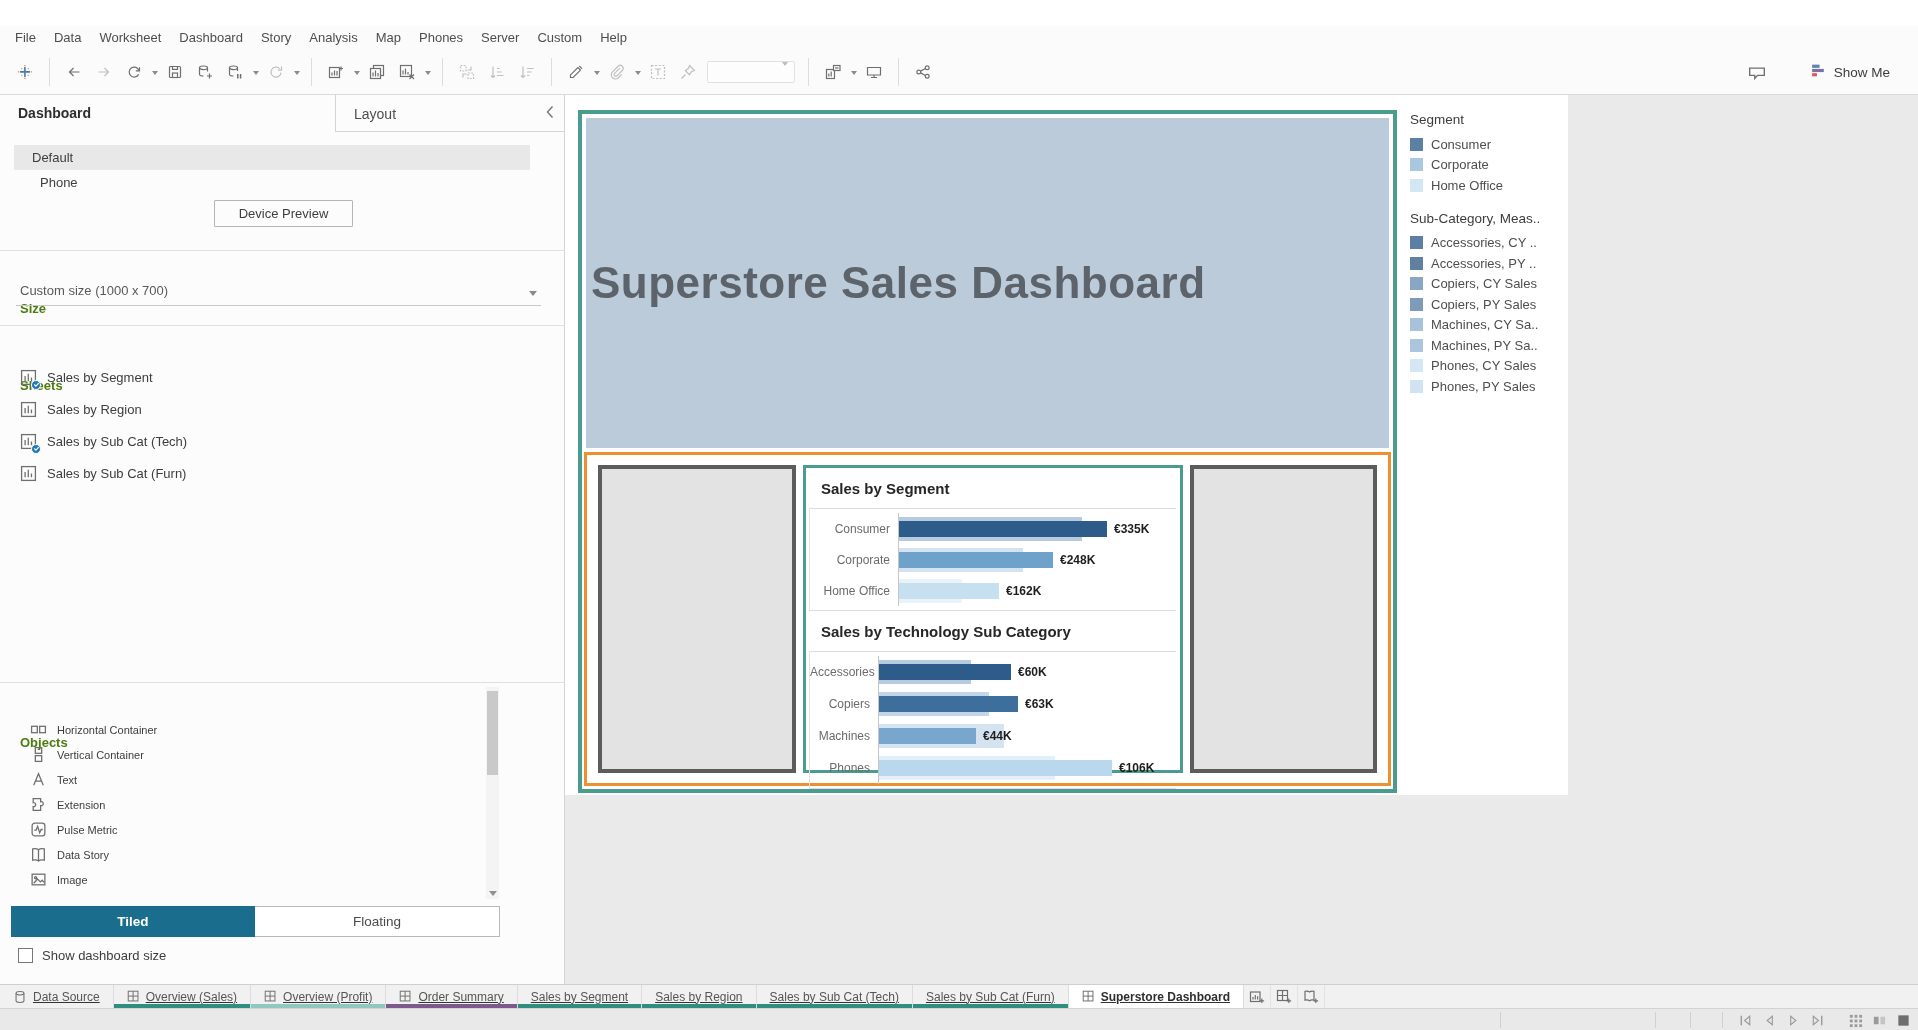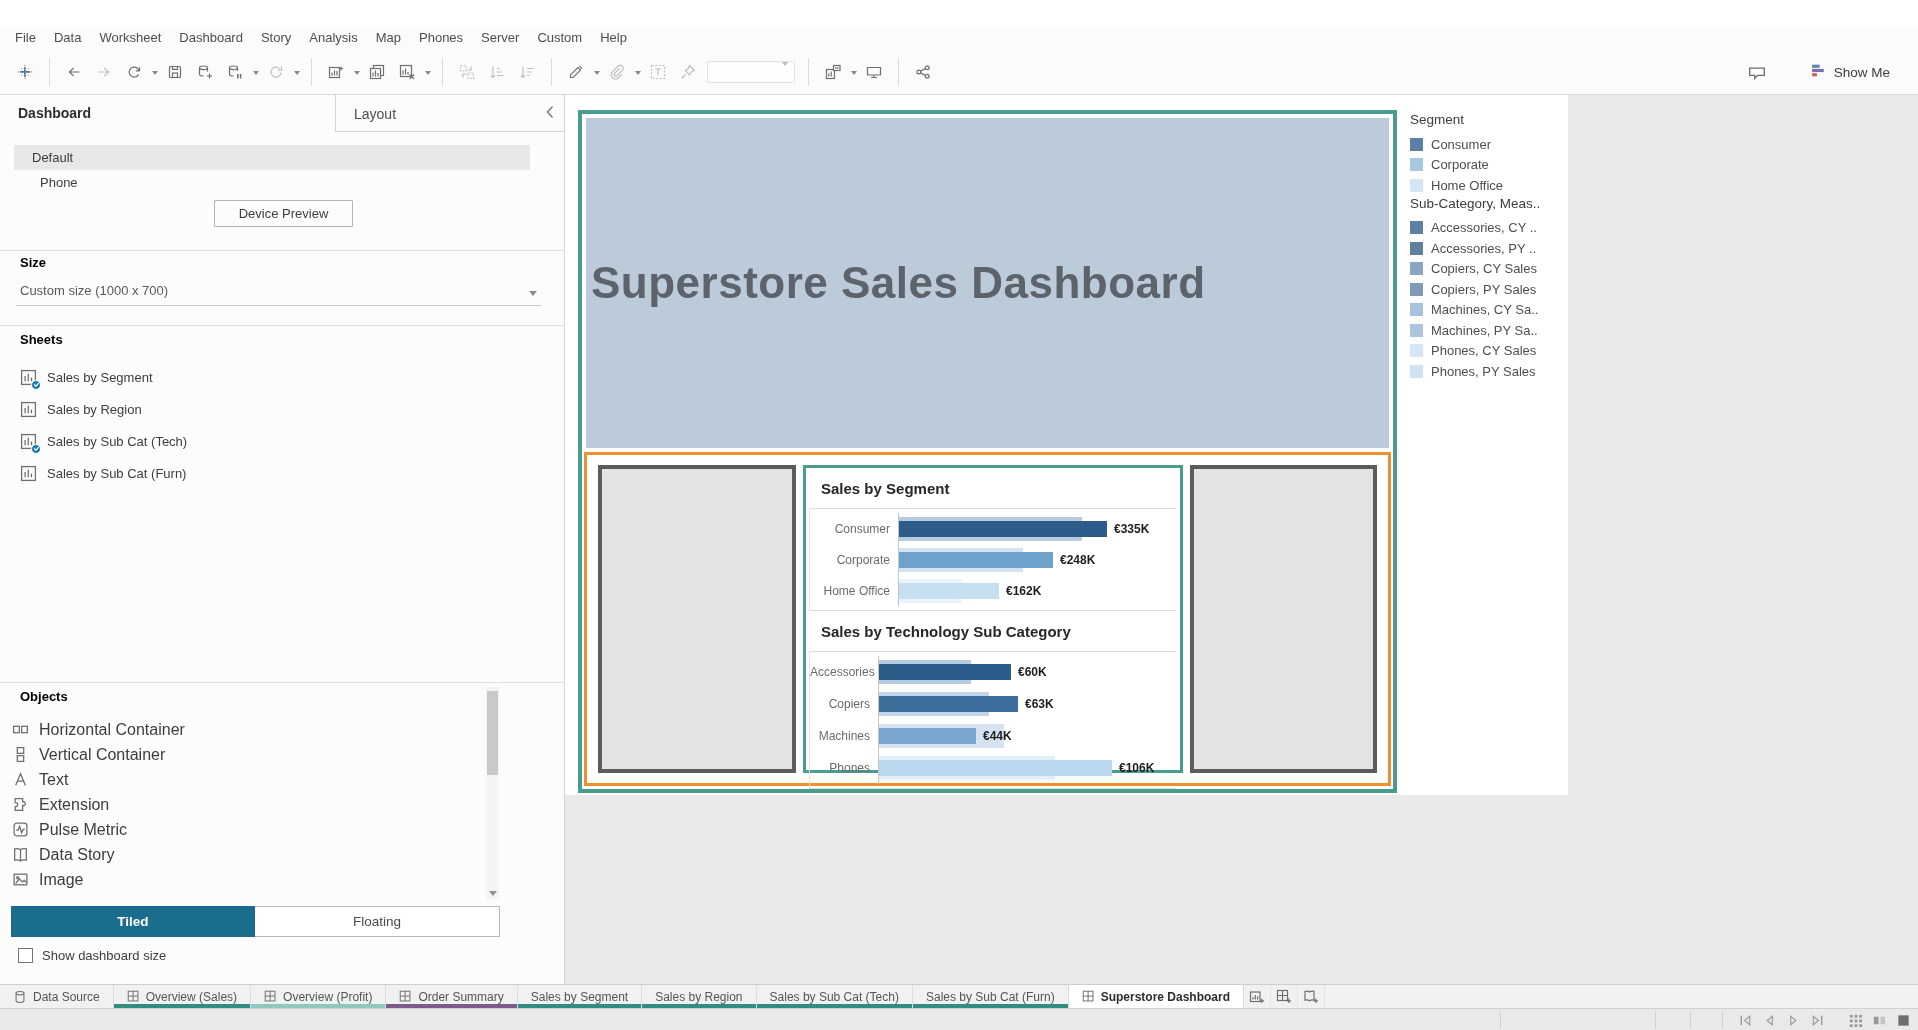--- a/index.html
+++ b/index.html
@@ -49,33 +49,33 @@
   .device-row { position:absolute; left:14px; width:516px; height:25px; display:flex; align-items:center; font-size:13px; color:#3d3d3d; }
   .device-row.selected { background:#e8e8e8; }
   .device-row .dlabel { padding-left:18px; }
   .device-row.phone .dlabel { padding-left:26px; }
 
   .btn { border:1px solid #b5b5b5; background:#fcfcfc; border-radius:1px; font-size:13px; color:#3d3d3d;
          display:flex; align-items:center; justify-content:center; font-family:"Liberation Sans",sans-serif; }
   #device-preview { position:absolute; left:214px; top:105px; width:139px; height:27px; }
 
   .hdiv { position:absolute; left:0; width:565px; height:1px; background:#e0e0e0; }
-  .sec-label { position:absolute; left:20px; font-size:13px; font-weight:bold; color:#000000; }
+  .sec-label { position:absolute; left:20px; font-size:13px; font-weight:bold; color:#4d7c0f;margin-top:46px; }
   #size-value { position:absolute; left:20px; top:188px; font-size:13px; color:#595959; }
   #size-underline { position:absolute; left:16px; top:210px; width:525px; height:1px; background:#c9c9c9; }
   #size-caret { position:absolute; right:27px; top:196px; width:0; height:0; border-left:4px solid transparent;
                 border-right:4px solid transparent; border-top:5px solid #8a8a8a; }
 
   .sheet-row { position:absolute; left:14px; width:500px; height:32px; display:flex; align-items:center; font-size:13px; color:#3d3d3d; }
   .sheet-row .s-icon { position:relative; width:17px; height:17px; margin:0 10px 0 6px; }
   .badge { position:absolute; right:-4px; bottom:-4px; width:10px; height:10px; border-radius:50%;
            background:#1f7bb6; border:1.5px solid #fcfcfc; display:flex; align-items:center; justify-content:center; }
   .badge svg { display:block; }
 
-  .obj-row { position:absolute; left:6px; width:460px; height:25px; display:flex; align-items:center; font-size:16px; color:#3d3d3d; }
+  .obj-row { position:absolute; left:24px; width:460px; height:25px; display:flex; align-items:center; font-size:11px; color:#3d3d3d; }
   .obj-row .o-icon { width:17px; height:17px; margin:0 10px 0 6px; }
 
   .vscroll { position:absolute; left:486px; top:592px; width:13px; height:212px; background:#f4f4f4; }
   .vscroll .thumb { position:absolute; left:1px; top:4px; width:11px; height:84px; background:#c9c9c9; }
   .vscroll .sb-arrow { position:absolute; left:2.5px; bottom:3px; width:0; height:0; border-left:4px solid transparent;
                        border-right:4px solid transparent; border-top:5px solid #8f8f8f; }
 
   .seg-ctrl { position:absolute; left:11px; top:811px; width:489px; height:31px; display:flex; }
   .seg { flex:1; display:flex; align-items:center; justify-content:center; font-size:13.5px; }
   .seg.active { color:#fff; font-weight:bold; }
@@ -110,25 +110,25 @@
   .bar { position:absolute; left:0; top:50%; transform:translateY(-50%); }
   .bar.back { height:24px; }
   .bar.front { height:16px; }
   .cval { position:absolute; top:50%; transform:translateY(-50%); font-size:12px; font-weight:bold; color:#1e1e1e; white-space:nowrap; }
   .chart-sec2 { margin-top:12px; }
 
   .legend { position:absolute; left:839px; top:0; width:164px; height:700px; background:#fff; padding:17px 0 0 6px; }
   .lg-title { font-size:13.5px; color:#3c3c3c; margin-bottom:7px; }
   .lg-item { display:flex; align-items:center; height:20.5px; font-size:13px; color:#4e4e4e; }
   .lg-swatch { width:13px; height:13px; margin-right:8px; flex:none; }
-  .lg-group2 { }
+  .lg-group2 { margin-top:15px; }
 
   
   .tabstrip { position:absolute; left:0; top:984px; width:1918px; height:24px; background:#f1f1f1;
-              border-top:1px solid #cfcfcf; display:flex; }
+              border-top:1px solid #cfcfcf; display:flex;text-decoration:underline; }
   .stab { position:relative; height:100%; display:flex; align-items:center; padding:0 13px; font-size:12px;
           color:#555; border-right:1px solid #dcdcdc; white-space:nowrap; }
   .stab .underline { position:absolute; left:0; right:0; bottom:0; height:4px; }
   .stab.active { background:#fff; font-weight:bold; color:#2e2e2e; }
   .stab .tab-ic { margin-right:6px; display:flex; }
   .newtab-btn { width:27px; height:100%; display:flex; align-items:center; justify-content:center; border-right:1px solid #e3e3e3; }
 
   
   .statusbar { position:absolute; left:0; top:1008px; width:1918px; height:22px; background:#e9e9e9;
                border-top:1px solid #d2d2d2; }

